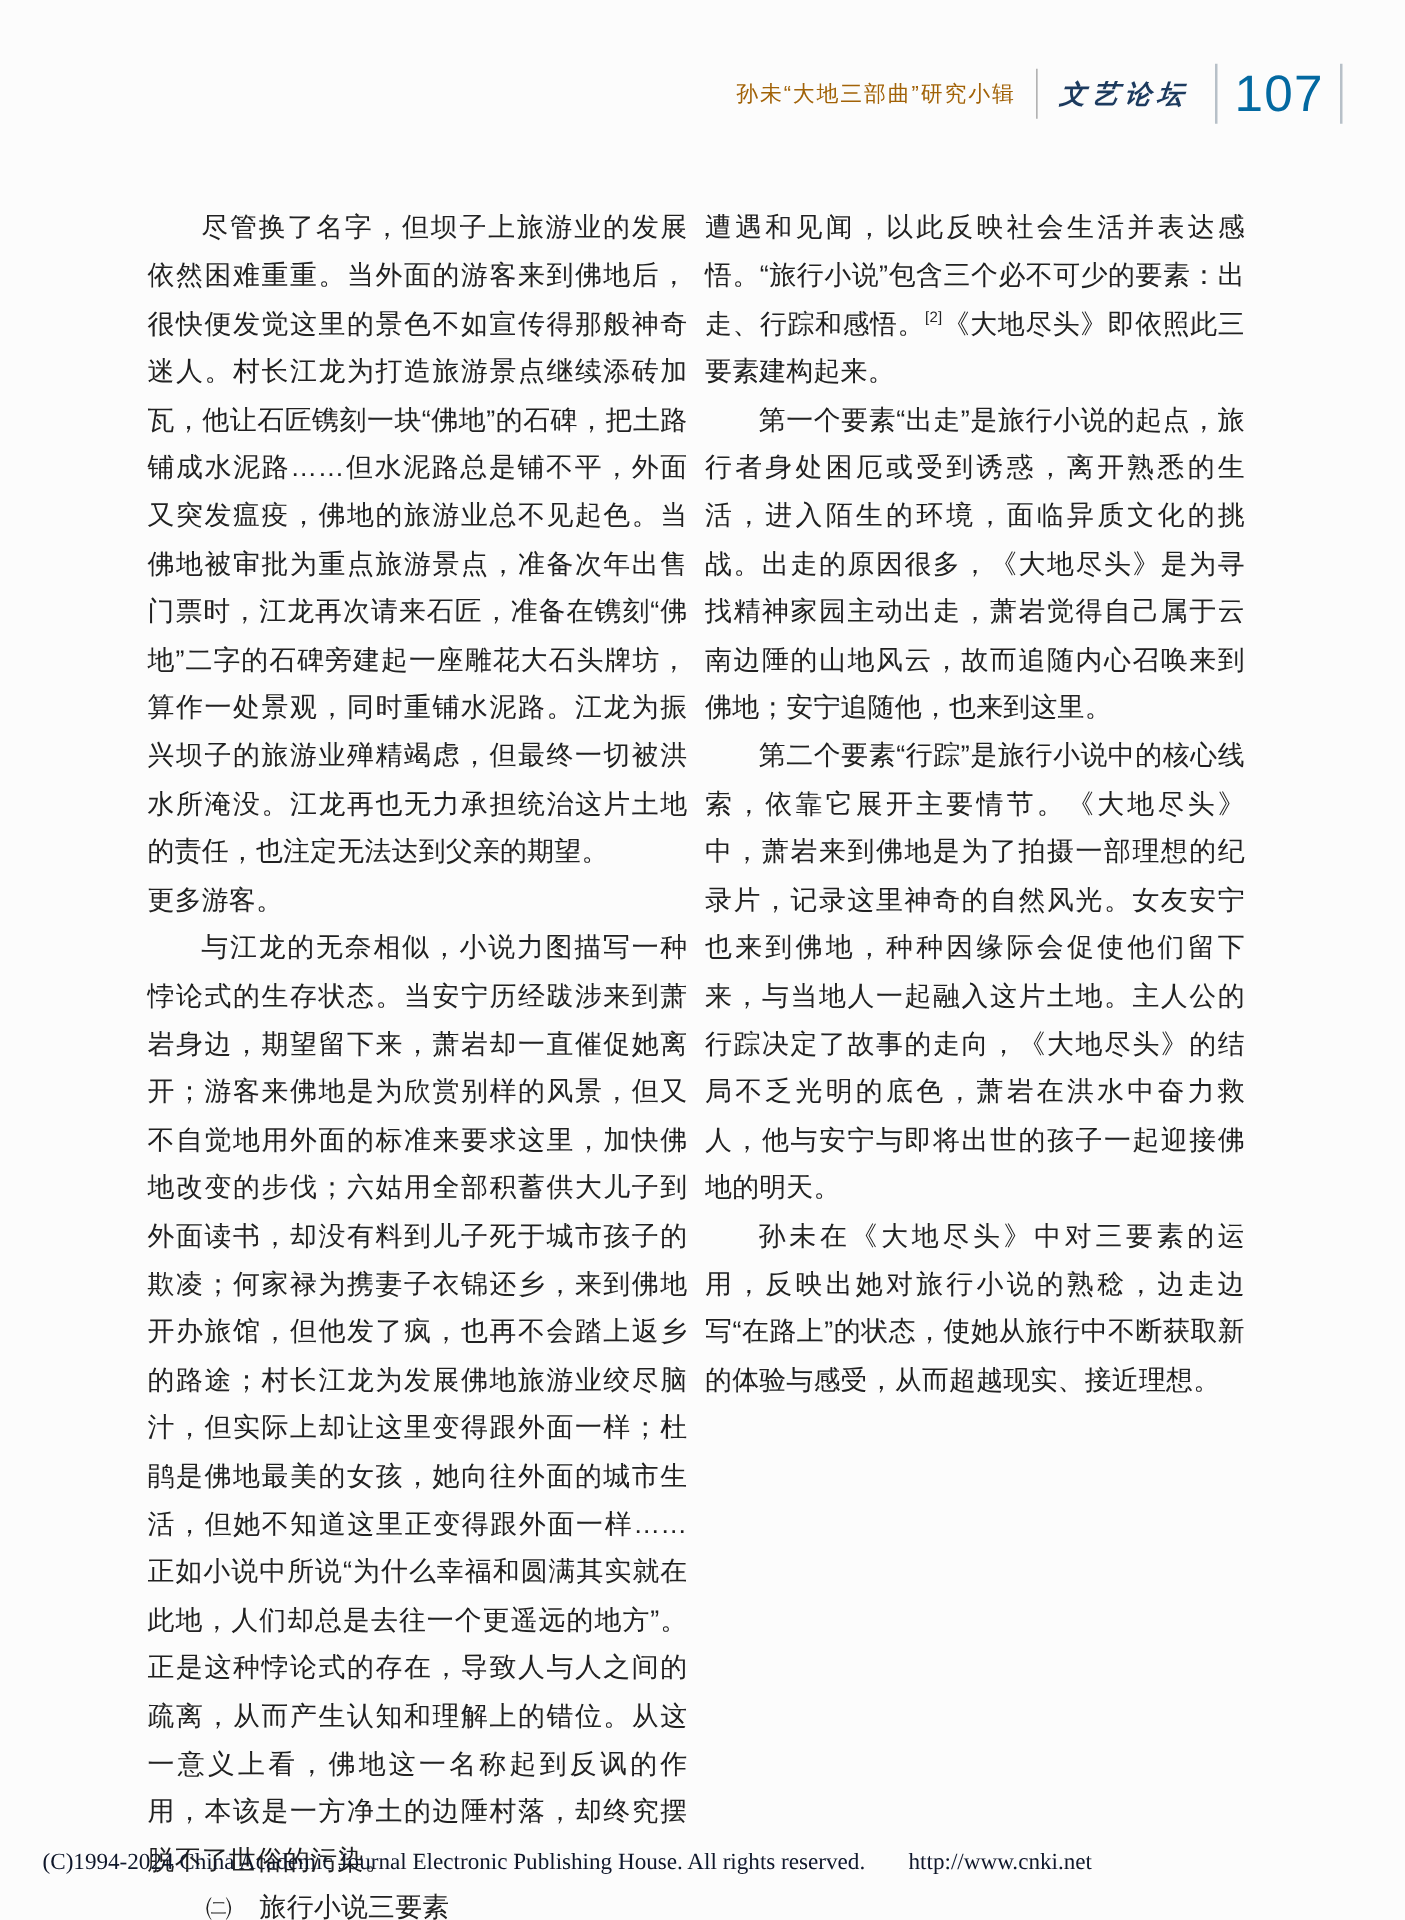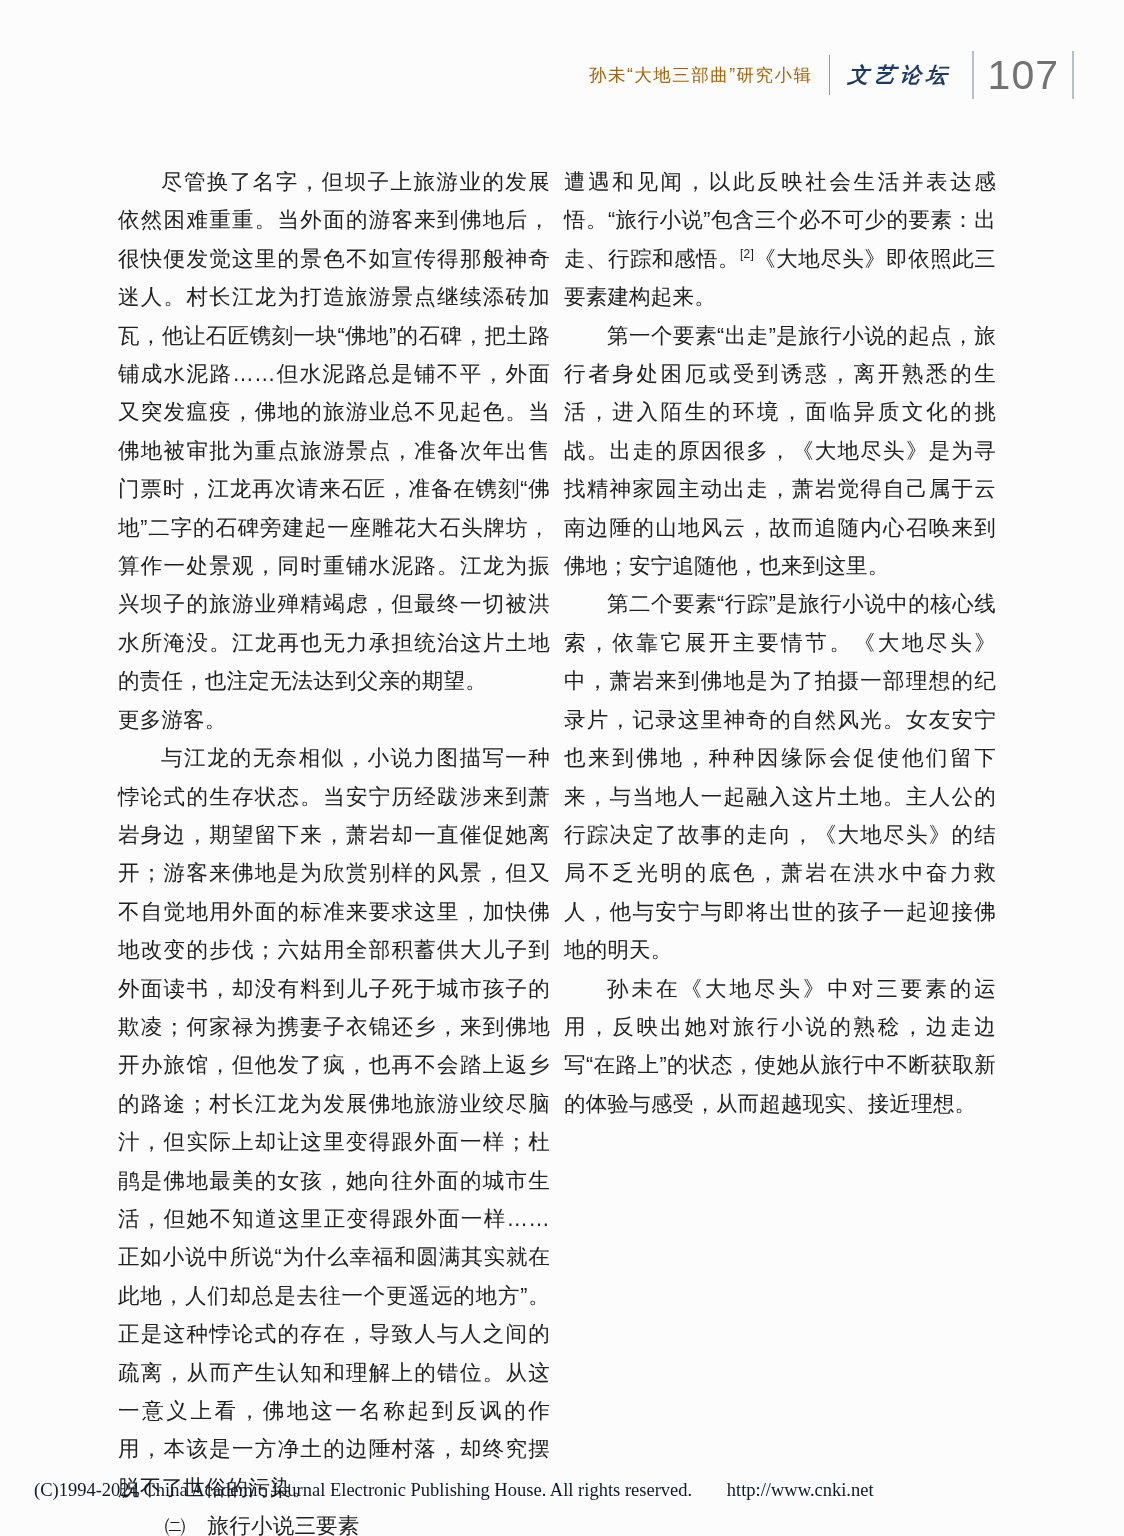--- a/index.html
+++ b/index.html
@@ -17,21 +17,21 @@
   .topic { color:#a16207; font-size:17.5px; letter-spacing:1.5px; }
   .vbar { width:1px; background:#9a9a9a; }
   .vbar.v1 { height:40px; margin:0 18px 0 16px; }
   .vbar.v2 { width:2px; height:48px; background:#b7c0c8; margin:0 14px 0 20px; }
   .vbar.v3 { width:2px; height:48px; background:#b7c0c8; margin-left:13px; }
   .logo {
     font-family:"DejaVu Serif", serif; font-style:italic; font-weight:bold;
     color:#1c3a5e; font-size:21px; letter-spacing:5px; white-space:nowrap;
     transform:skewX(-6deg);
   }
-  .pagenum { color:#737373; font-size:41px; line-height:1; letter-spacing:1px; }
+  .pagenum { color:#0369a1; font-size:41px; line-height:1; letter-spacing:1px; }
 
   
   .col {
     position:absolute; top:163px; width:432px;
     font-size:21.5px; line-height:38.4px; color:#212121;
     text-align:justify; letter-spacing:0.2px;
   }
   .col.left  { left:118px; }
   .col.right { left:564px; }
   p.para { text-indent:0; }

